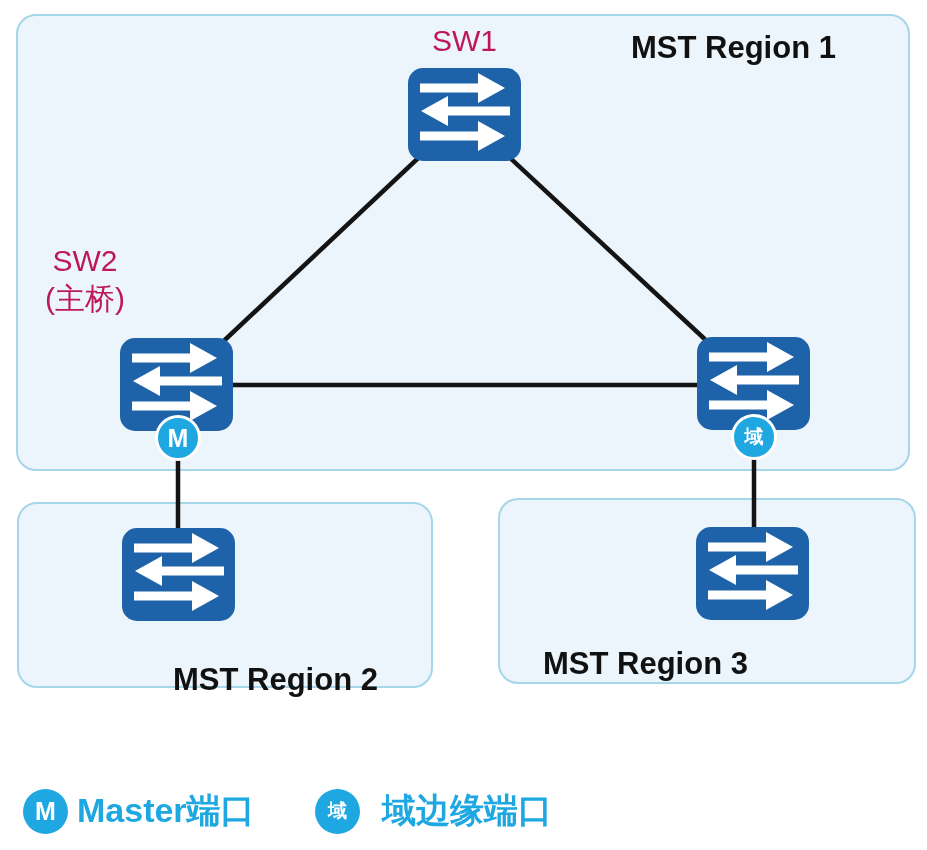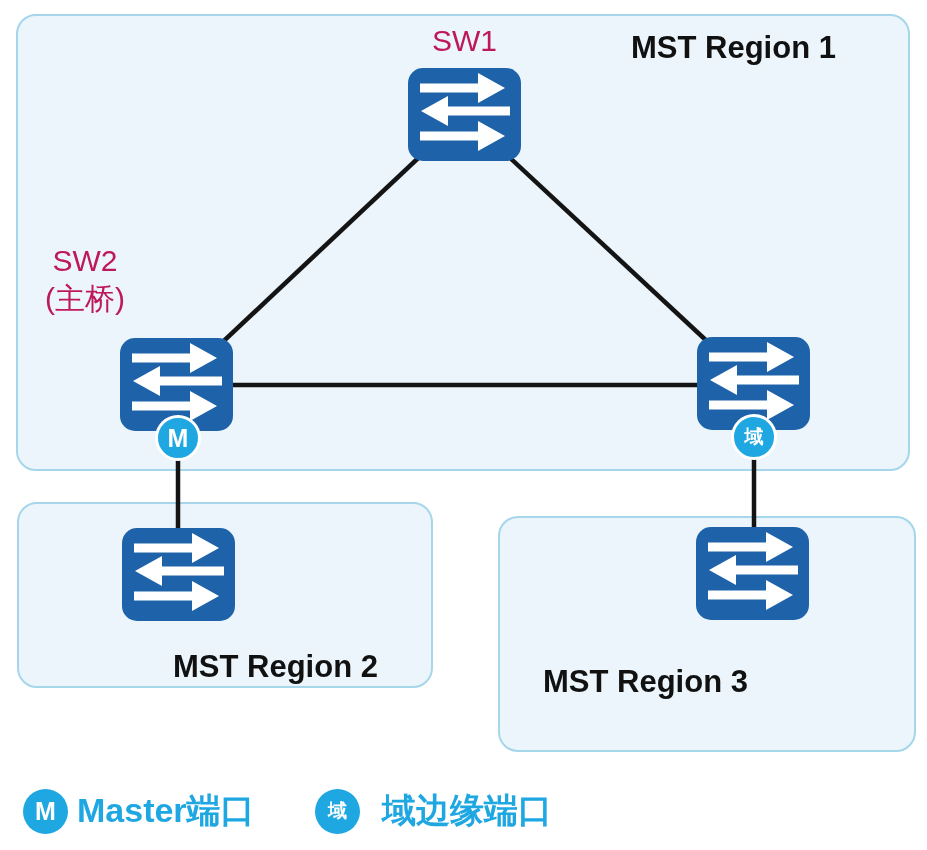--- a/index.html
+++ b/index.html
@@ -50,24 +50,24 @@
 </head>
 <body>
 
 <div class="canvas">
 
   <div class="region" style="left:16px;top:14px;width:894px;height:457px;">
     <div class="region-title" style="left:613px;top:13px;">MST Region 1</div>
   </div>
 
   <div class="region" style="left:17px;top:502px;width:416px;height:186px;">
-    <div class="region-title" style="left:154px;top:144px;">MST Region 2</div>
+    <div class="region-title" style="left:154px;top:157px;">MST Region 2</div>
   </div>
 
-  <div class="region" style="left:498px;top:516px;width:418px;height:236px;">
+  <div class="region" style="left:498px;top:498px;width:418px;height:186px;">
     <div class="region-title" style="left:43px;top:145px;">MST Region 3</div>
   </div>
 
   <svg class="edges" width="927" height="850" viewBox="0 0 927 850">
     <line class="edge" x1="464" y1="115" x2="177" y2="385"></line>
     <line class="edge" x1="464" y1="115" x2="753" y2="384"></line>
     <line class="edge" x1="177" y1="385" x2="753" y2="385"></line>
     <line class="edge" x1="178" y1="438" x2="178" y2="574"></line>
     <line class="edge" x1="754" y1="438" x2="754" y2="574"></line>
   </svg>

